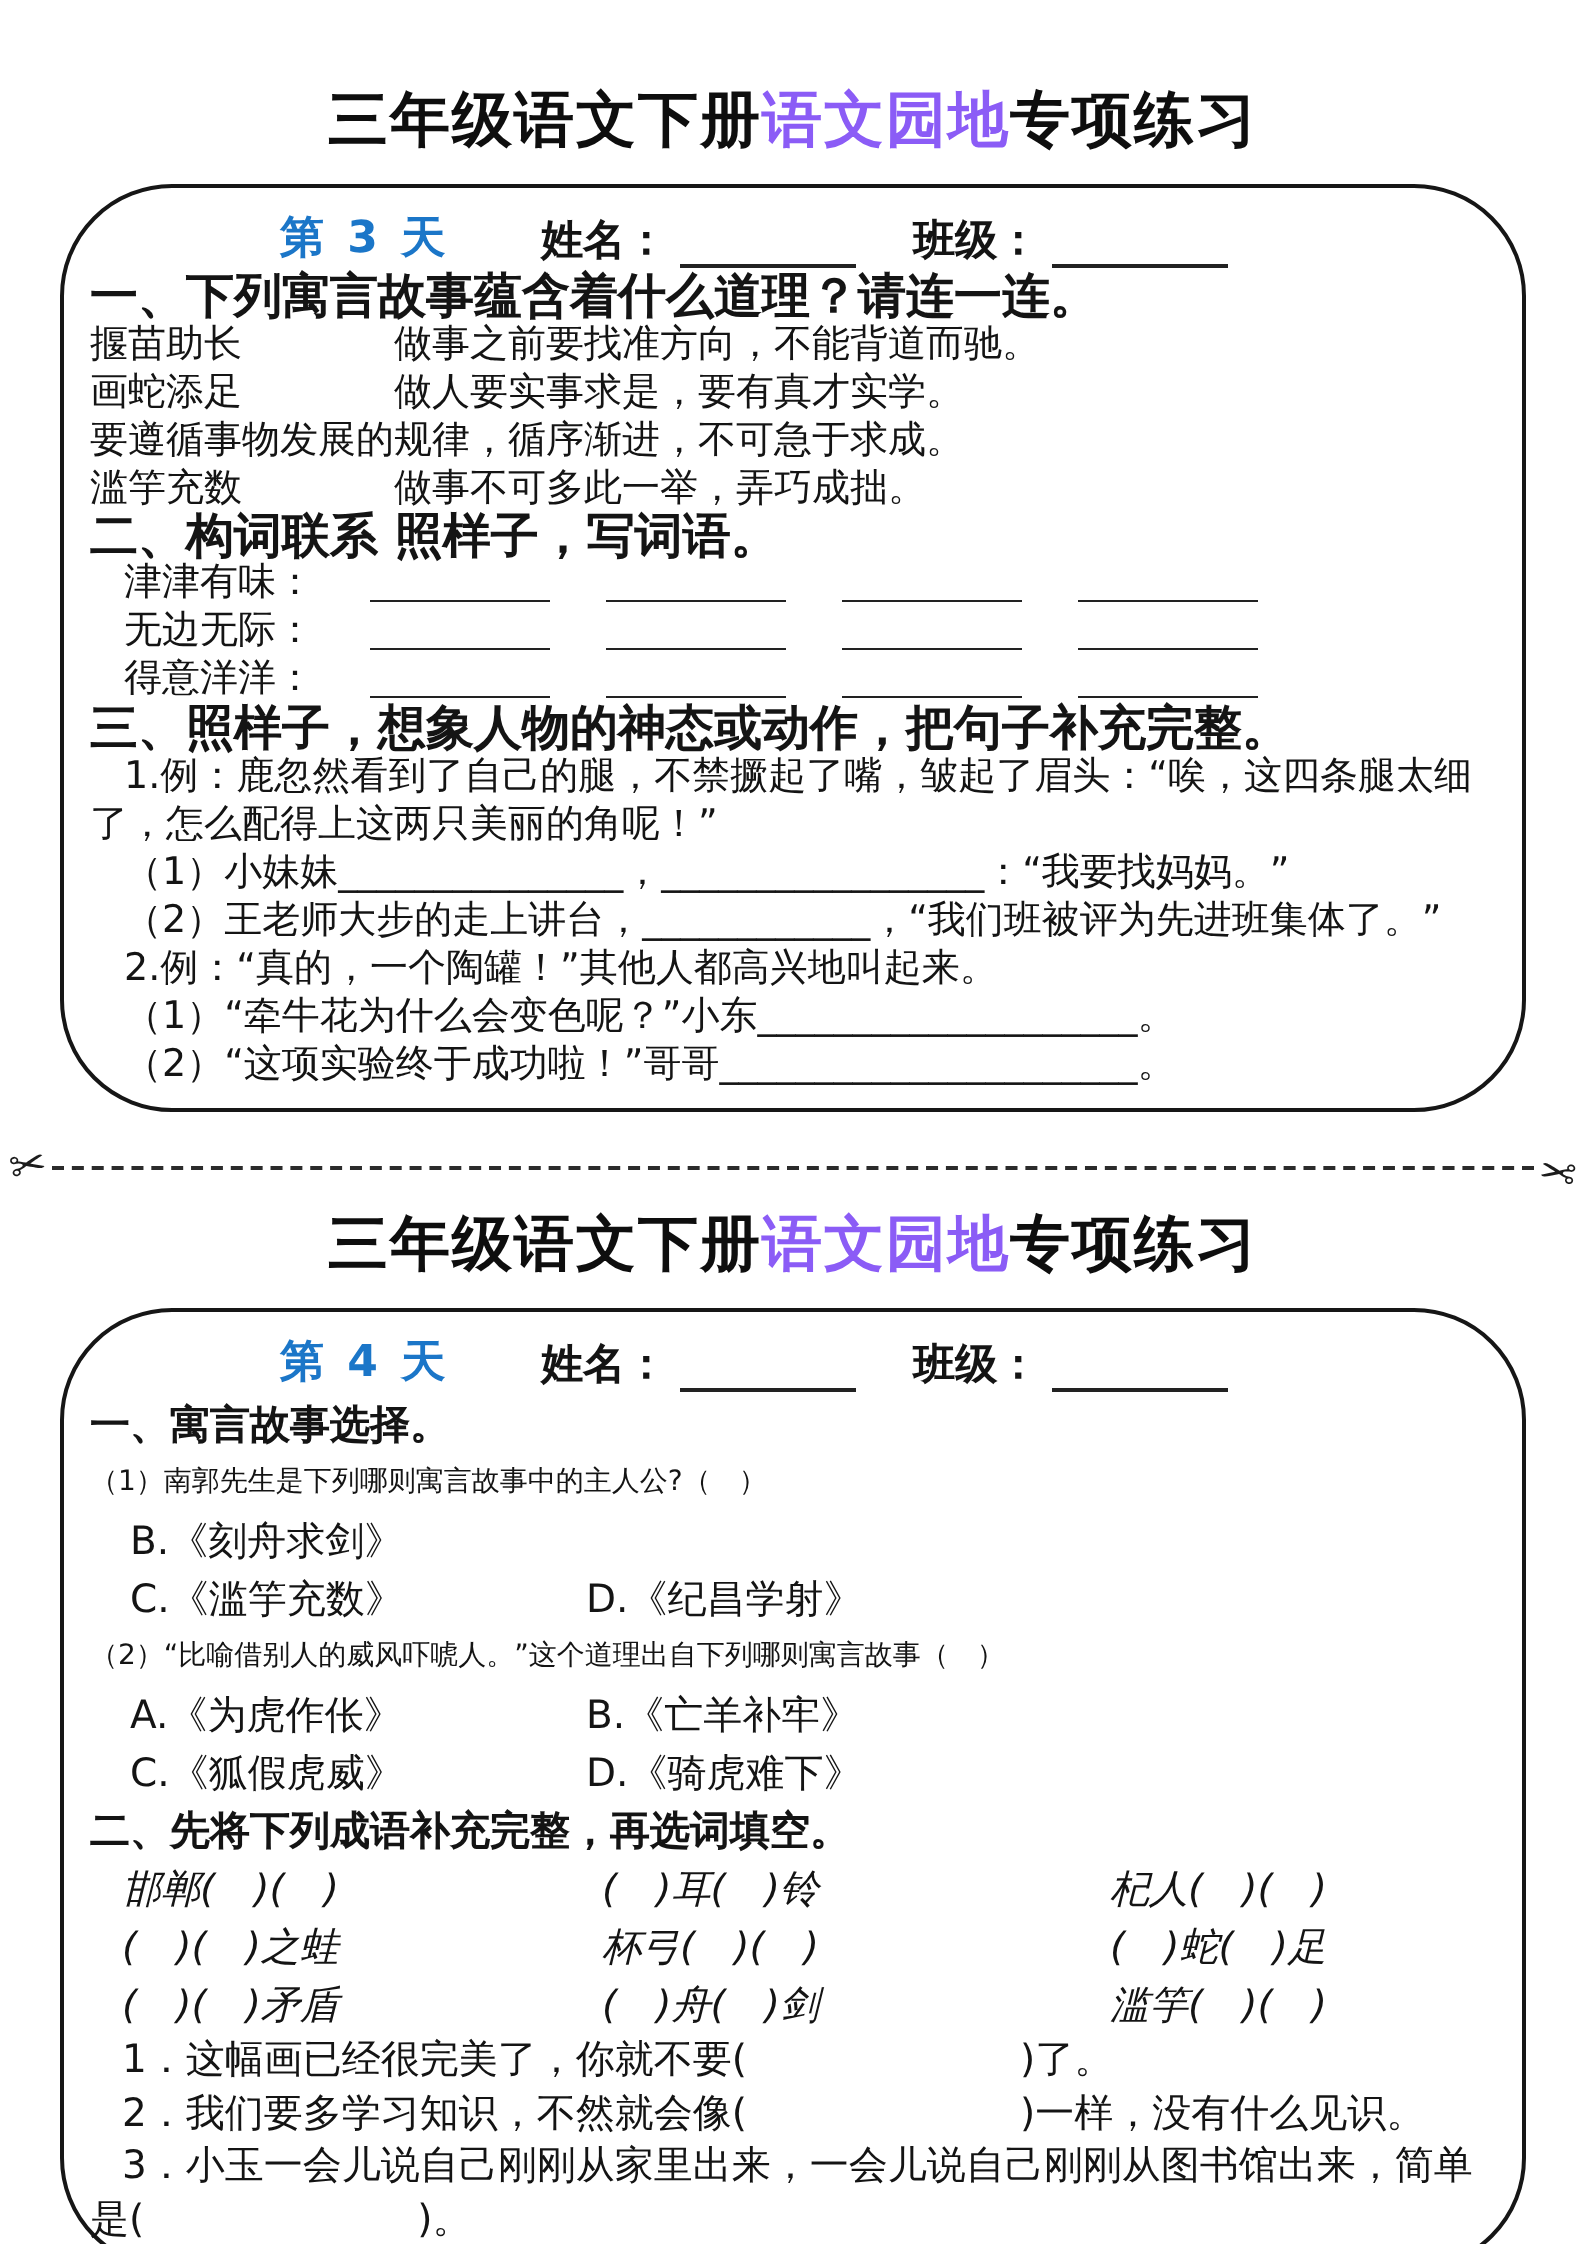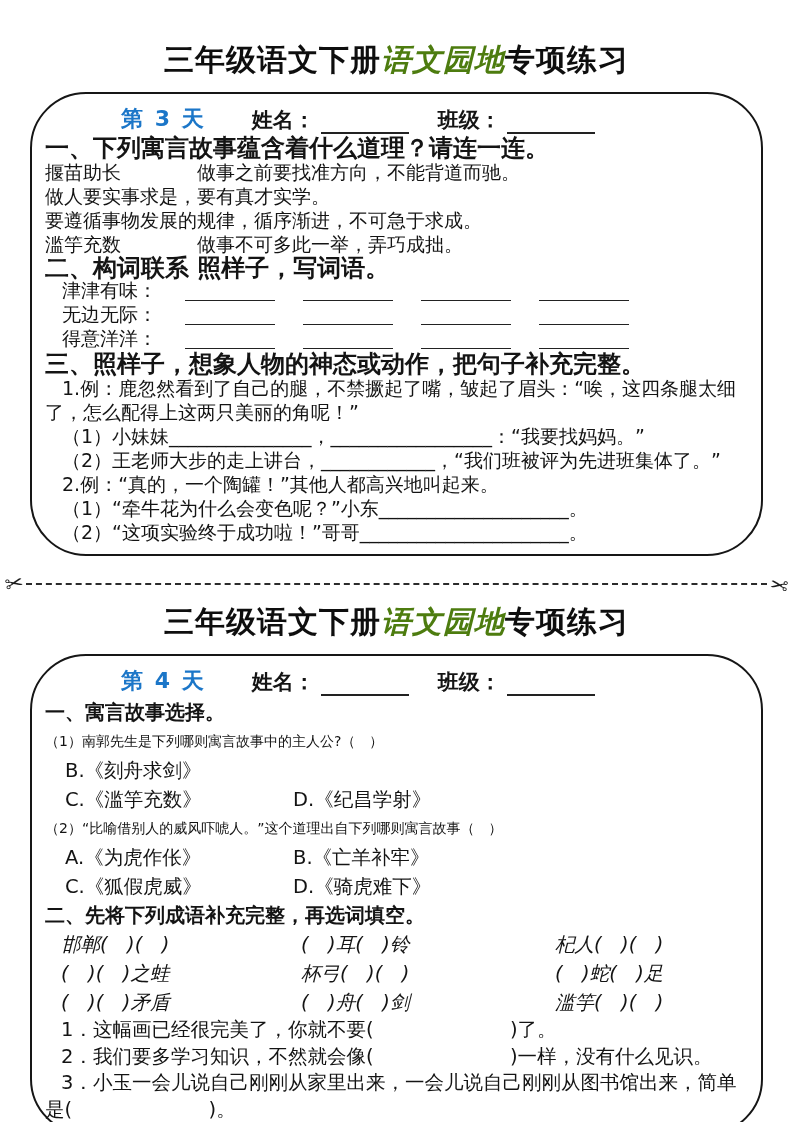--- a/index.html
+++ b/index.html
@@ -13,42 +13,42 @@
     box-sizing:border-box;
   }
   .title{
     text-align:center;
     font-weight:700;
     font-size:30px;
     letter-spacing:1px;
     margin:0;
     color:#0e0e0e;
   }
-  .title .hl{color:#4d7c0f;font-style:italic;}
+  .title .hl{color:#8b5cf6;}
   .title1{padding-top:40px;}
   .title2{padding-top:6px;}
 
   .sheet-box{
     width:733px;
     margin:11px auto 0;
     border:2.6px solid #161616;
     border-radius:56px;
     box-sizing:border-box;
     padding:8px 13px 10px;
   }
 
   .hdr{
     display:flex;
     align-items:flex-end;
     font-weight:700;
     font-size:21px;
     height:32px;
     margin-bottom:2px;
   }
-  .hdr .day{color:#1b76c8;margin-left:76px;font-size:22px;letter-spacing:2px;}
+  .hdr .day{color:#1b76c8;margin-left:95px;font-size:22px;letter-spacing:2px;}
   .hdr .lbl-name{margin-left:46px;}
   .hdr .lbl-class{margin-left:29px;}
   .hdr .blankline{
     display:inline-block;width:88px;height:22px;
     border-bottom:2px solid #222;margin-left:6px;
   }
 
   
   .h1line{font-weight:700;font-size:24px;line-height:24px;}
   .mrow{display:flex;font-size:19px;line-height:24px;}
@@ -92,20 +92,21 @@
       <span class="blankline"></span>
     </div>
 
     <div class="h1line">一、下列寓言故事蕴含着什么道理？请连一连。</div>
 
     <div class="mrow">
       <span class="idiom">揠苗助长</span>
       <span class="moral">做事之前要找准方向，不能背道而驰。</span>
     </div>
     <div class="mrow">
+      <span class="idiom">画蛇添足</span>
       <span class="moral">做人要实事求是，要有真才实学。</span>
     </div>
     <div class="mrow">
       <span class="moral">要遵循事物发展的规律，循序渐进，不可急于求成。</span>
     </div>
     <div class="mrow">
       <span class="idiom">滥竽充数</span>
       <span class="moral">做事不可多此一举，弄巧成拙。</span>
     </div>
 

